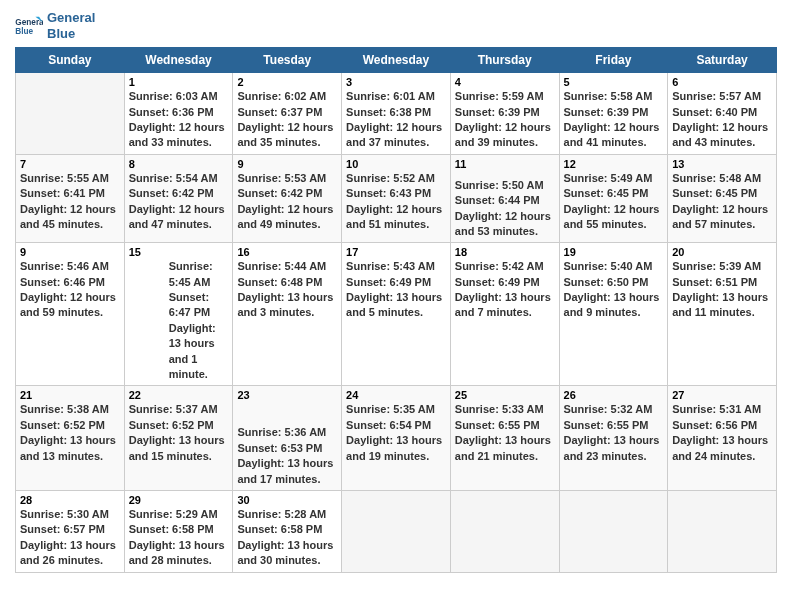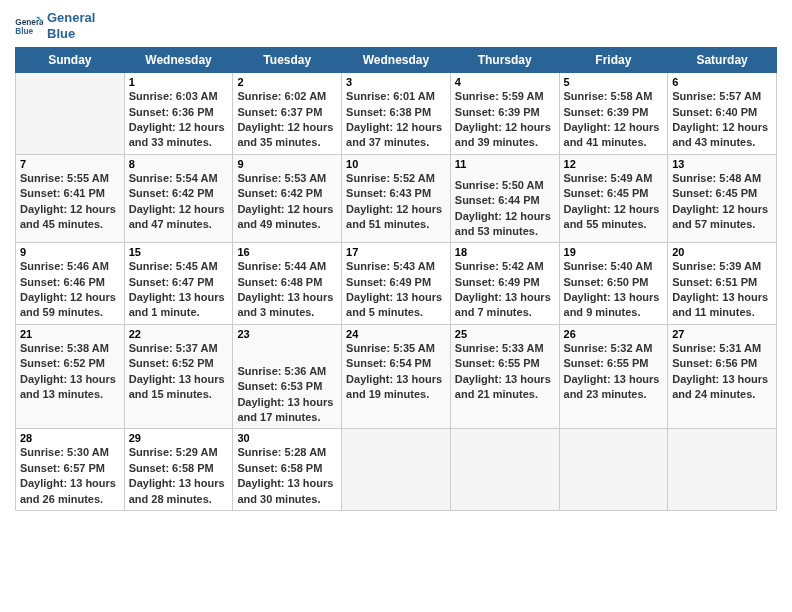--- a/index.html
+++ b/index.html
@@ -228,21 +228,21 @@
         <tr>
           <td>
             <span class="day-num">9</span>
             <div class="day-info" style="white-space: pre-line;">Sunrise: 5:46 AM
 Sunset: 6:46 PM
 Daylight: 12 hours
 and 59 minutes.</div>
           </td>
           <td>
             <span class="day-num">15</span>
-            <div class="day-info" style="white-space: pre-line;">Sunrise: 5:45 AM
+            <div class="day-info" style="white-space: pre-line; margin-left: 40px;">Sunrise: 5:45 AM
 Sunset: 6:47 PM
 Daylight: 13 hours
 and 1 minute.</div>
           </td>
           <td>
             <span class="day-num">16</span>
             <div class="day-info" style="white-space: pre-line;">Sunrise: 5:44 AM
 Sunset: 6:48 PM
 Daylight: 13 hours
 and 3 minutes.</div>

